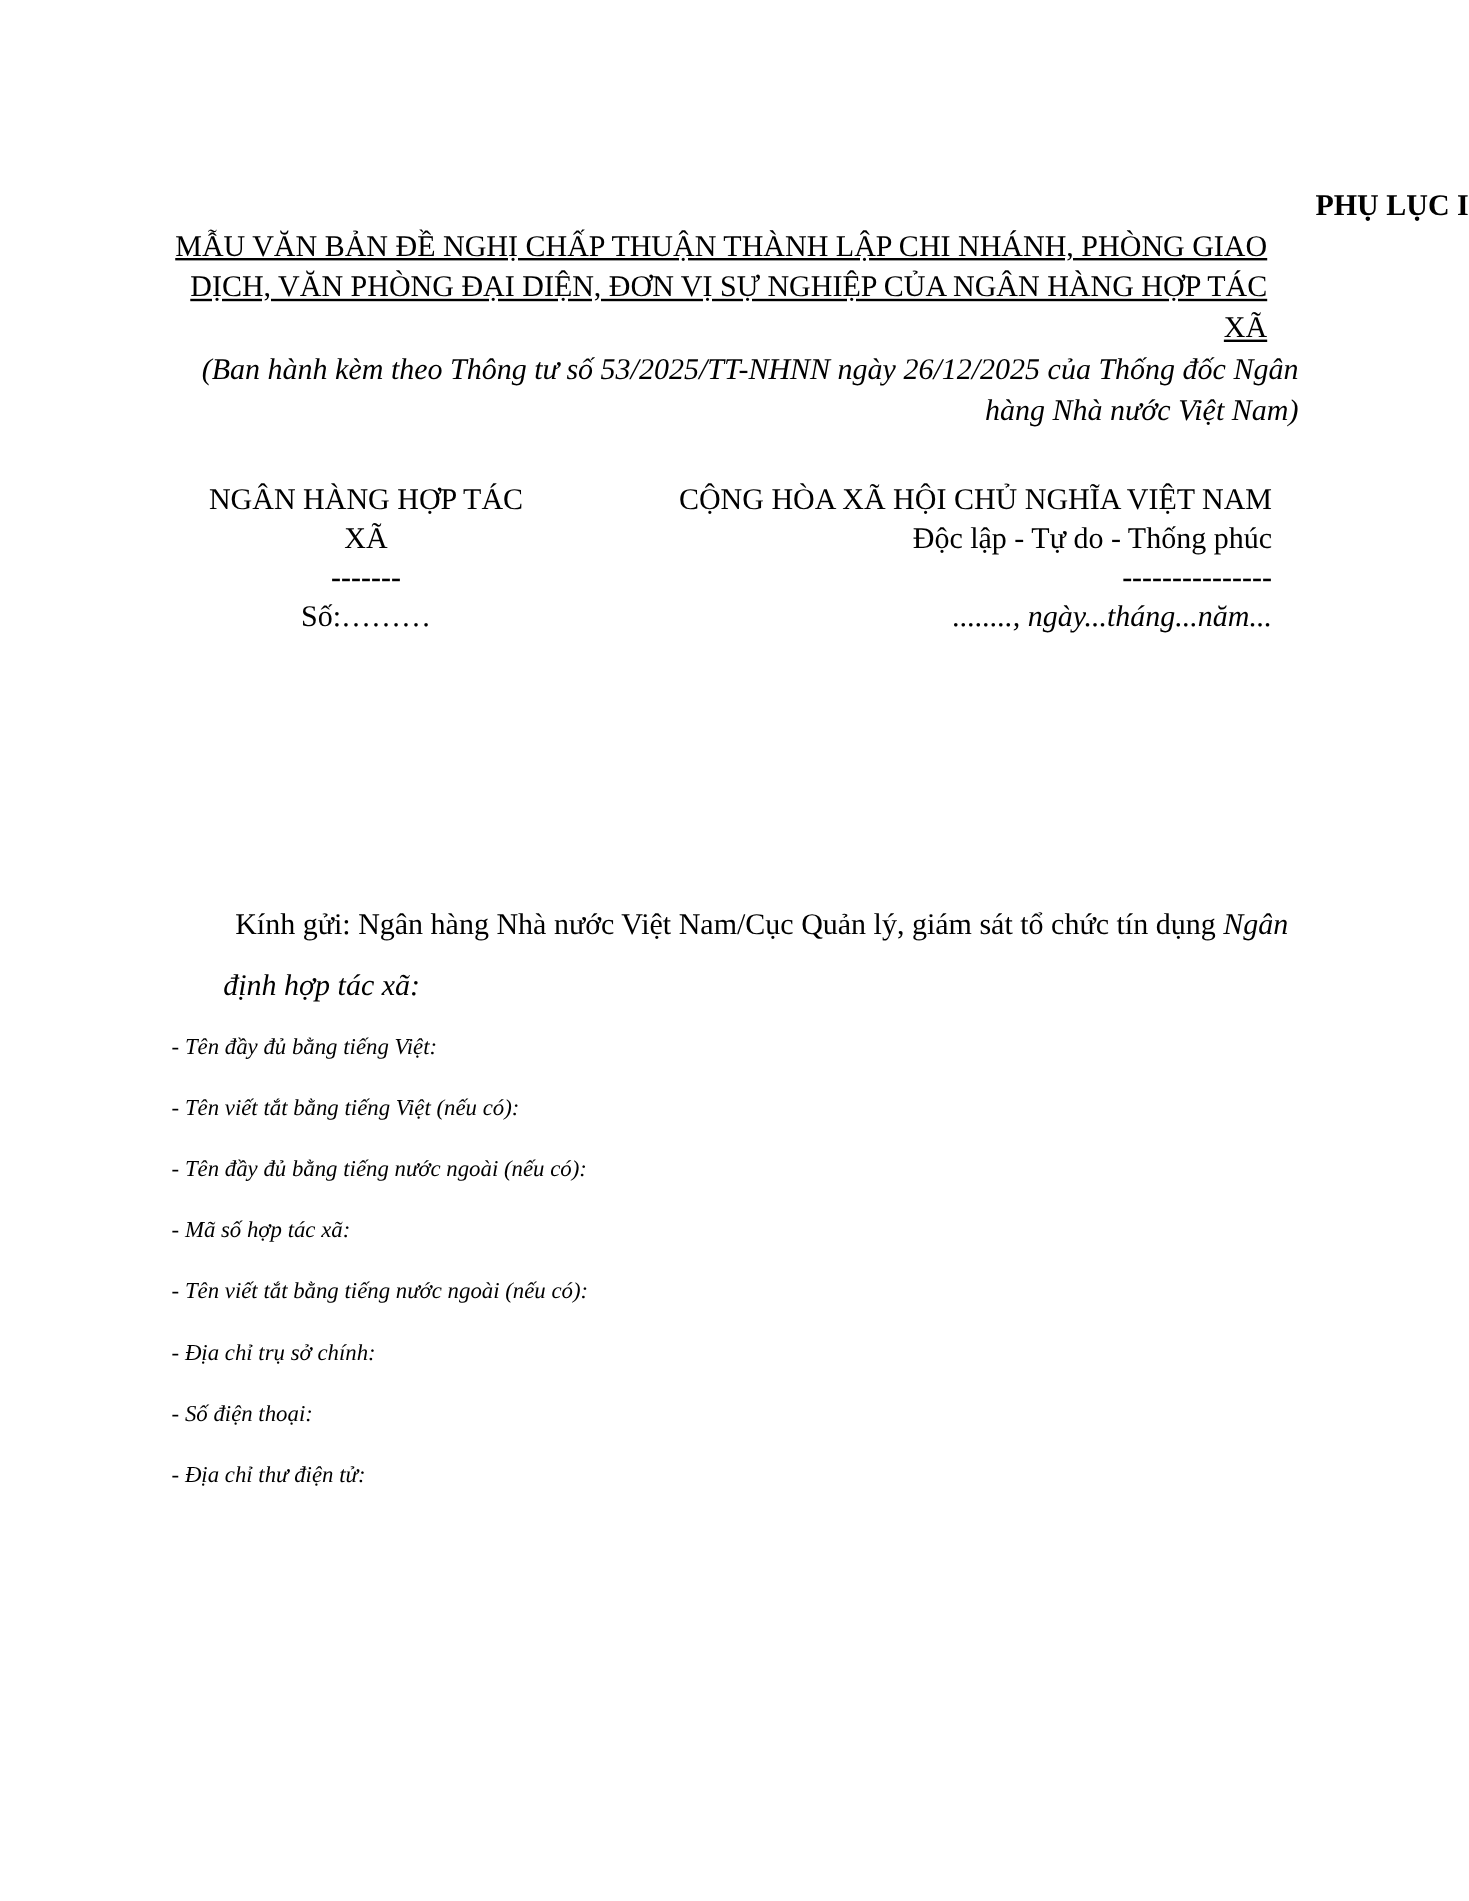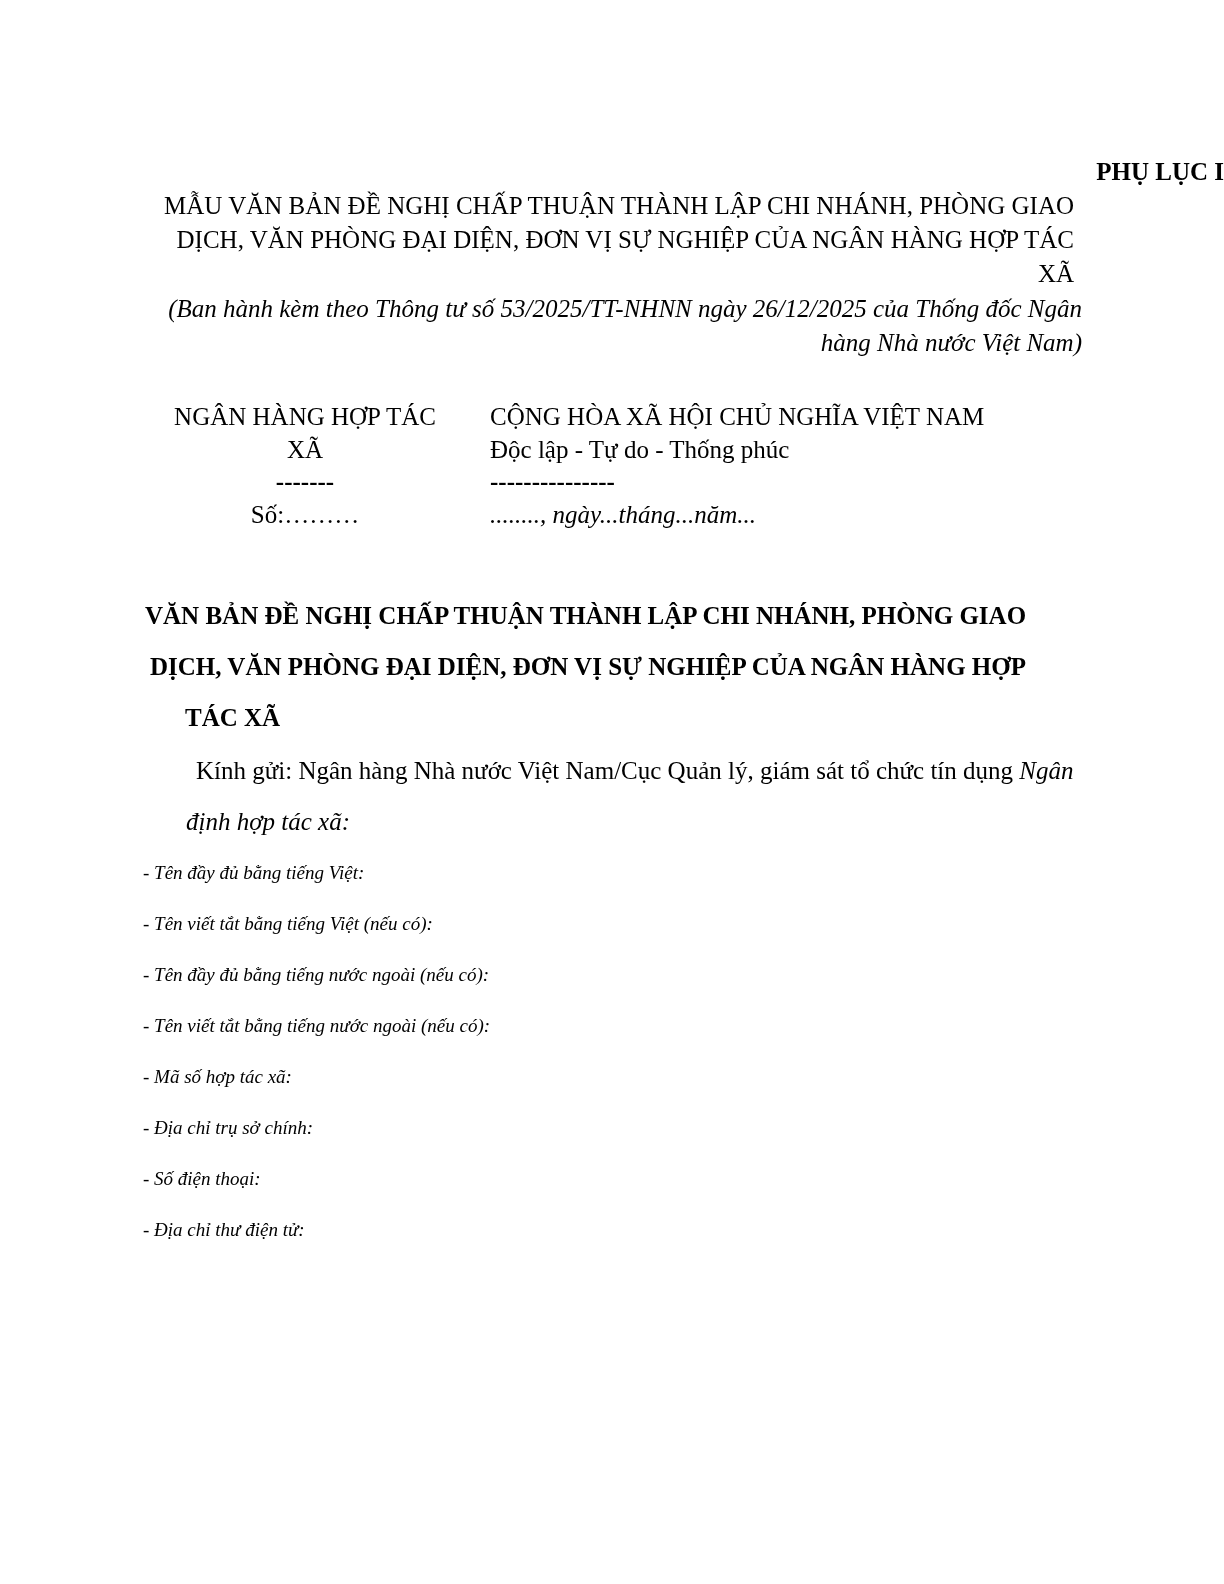--- a/index.html
+++ b/index.html
@@ -1,24 +1,24 @@
 <!DOCTYPE html>
 <html><head>
   <meta charset="utf-8">
   <style>
     html, body { margin: 0; padding: 0; background: #ffffff; }
     body { width: 1224px; height: 1584px; position: relative; overflow: hidden; font-family: "Liberation Serif", serif; color: #000; }
     .page { position: absolute; left: 0; top: 0; width: 1224px; height: 1584px; }
     .center { text-align: right; }
     .appendix-title { position: absolute; top: 156px; left: 0; width: 1224px; font-weight: bold; font-size: 25px; line-height: 32px; }
-    .appendix-sub { position: absolute; top: 189px; left: 150px; width: 924px; font-size: 25px; line-height: 34px; }
+    .appendix-sub { position: absolute; top: 189px; left: 132px; width: 924px; font-size: 25px; line-height: 34px; text-decoration: underline; }
     .appendix-note { position: absolute; top: 292px; left: 158px; width: 924px; font-size: 25px; line-height: 34px; font-style: italic; }
 
     .hdr-left { position: absolute; top: 400px; left: 155px; width: 300px; text-align: center; font-size: 25px; line-height: 33px; }
-    .hdr-right { position: absolute; top: 400px; left: 490px; width: 570px; text-align: left; font-size: 25px; line-height: 33px; }
+    .hdr-right { position: absolute; top: 400px; left: 490px; width: 570px; text-align: right; font-size: 25px; line-height: 33px; }
     .b { font-weight: normal; }
     .i { font-style: italic; }
     .dash { font-weight: bold; line-height: 32px; }
 
     .doc-title { position: absolute; top: 590px; left: 140px; width: 930px; font-weight: bold; font-size: 25px; line-height: 51px; }
     .doc-title .line { display: block; white-space: nowrap; }
     .doc-title .l1 { padding-left: 5px; }
     .doc-title .l2 { padding-left: 10px; }
     .doc-title .l3 { padding-left: 45px; }
 
@@ -44,35 +44,30 @@
     <div>Số:………</div>
   </div>
 
   <div class="hdr-right">
     <div class="b">CỘNG HÒA XÃ HỘI CHỦ NGHĨA VIỆT NAM</div>
     <div class="b">Độc lập - Tự do - Thống phúc</div>
     <div class="dash">---------------</div>
     <div class="i">........, ngày...tháng...năm...</div>
   </div>
 
-  <div class="doc-title">
-    <span class="line l1">VĂN BẢN ĐỀ NGHỊ CHẤP THUẬN THÀNH LẬP CHI NHÁNH, PHÒNG GIAO</span>
-    <span class="line l2">DỊCH, VĂN PHÒNG ĐẠI DIỆN, ĐƠN VỊ SỰ NGHIỆP CỦA NGÂN HÀNG HỢP</span>
-    <span class="line l3">TÁC XÃ</span>
-  </div>
 
   <div class="addressee">
     <span class="l1"><span>Kính gửi: Ngân hàng Nhà nước Việt Nam/Cục Quản lý, giám sát tổ chức tín dụng </span><span class="i">Ngân</span></span>
     <span class="l2">định hợp tác xã:</span>
   </div>
 
   <ul class="fields">
     <li>- Tên đầy đủ bằng tiếng Việt:</li>
     <li>- Tên viết tắt bằng tiếng Việt (nếu có):</li>
     <li>- Tên đầy đủ bằng tiếng nước ngoài (nếu có):</li>
+    <li>- Mã số hợp tác xã:</li>
     <li>- Tên viết tắt bằng tiếng nước ngoài (nếu có):</li>
-    <li>- Mã số hợp tác xã:</li>
     <li>- Địa chỉ trụ sở chính:</li>
     <li>- Số điện thoại:</li>
     <li>- Địa chỉ thư điện tử:</li>
   </ul>
 
 </div>
 
 </body></html>

